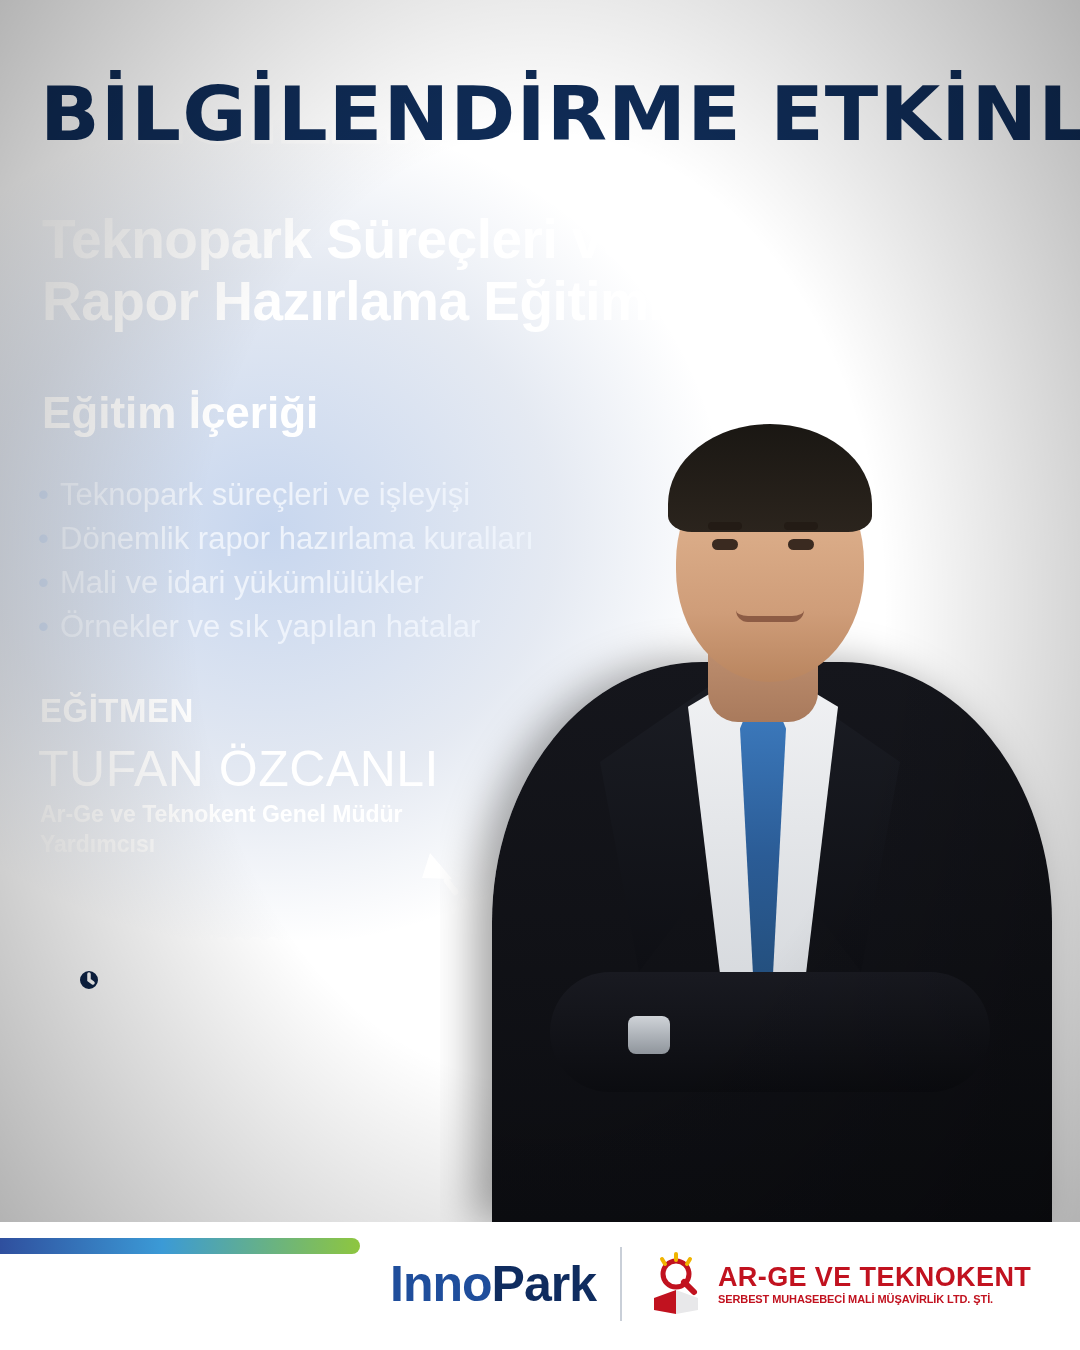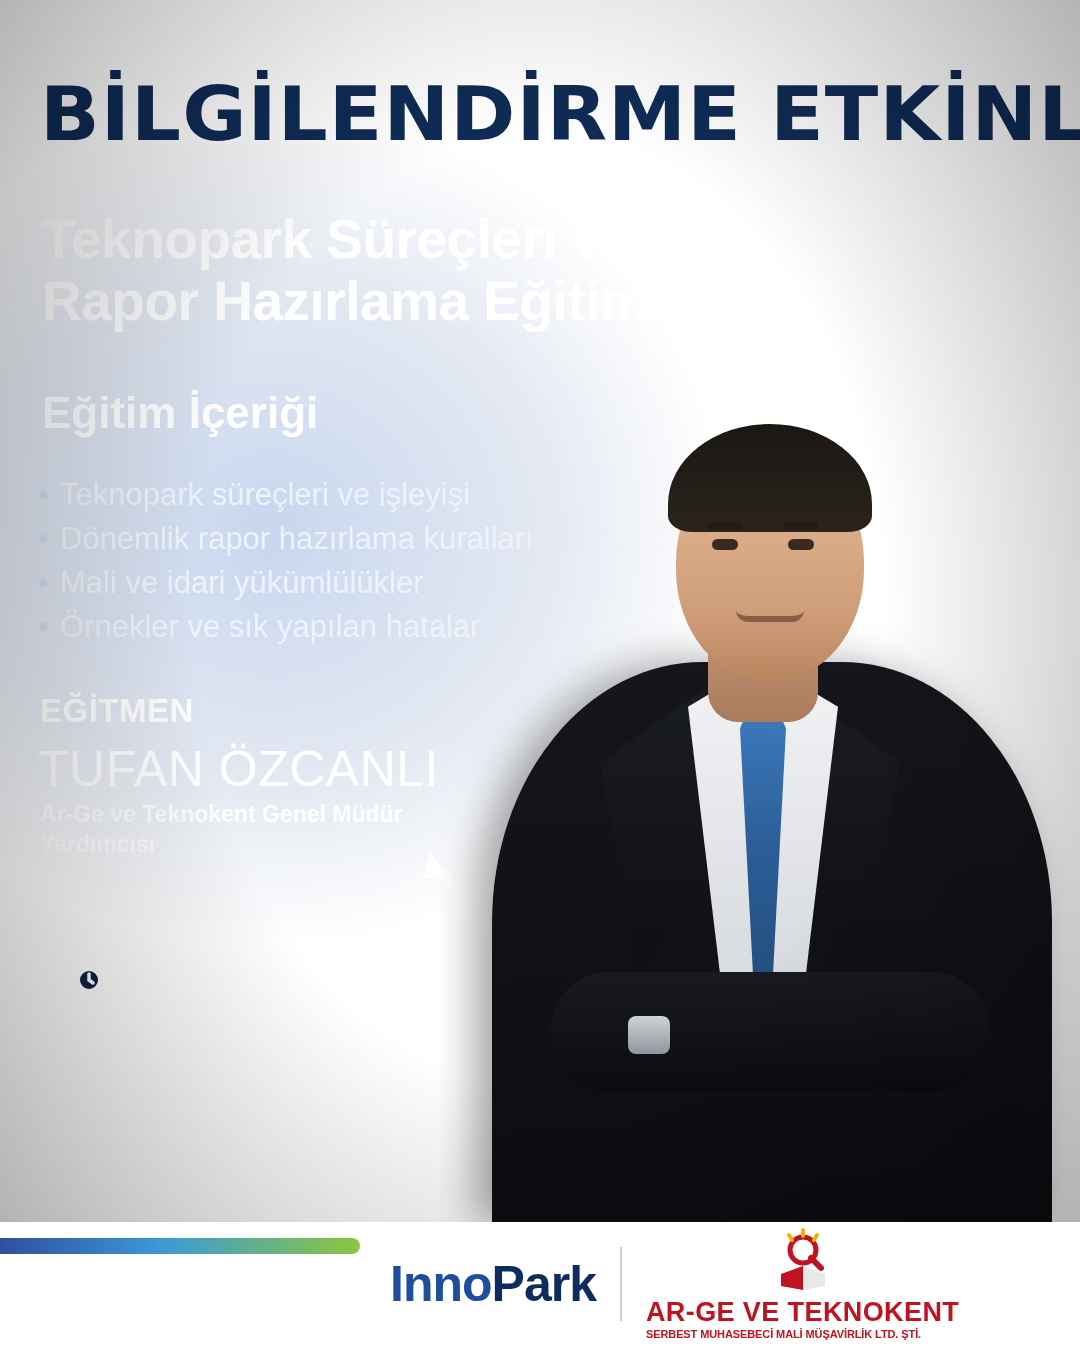--- a/index.html
+++ b/index.html
@@ -351,22 +351,21 @@
     letter-spacing: -0.2px;
   }
   .divider {
     width: 2px;
     height: 74px;
     background: #c9cfd8;
   }
   .arge {
     display: flex;
     align-items: center;
-    gap: 6px;
-    flex-direction: column;
+    gap: 12px;
   }
   .arge-mark {
     width: 60px;
     height: 64px;
     position: relative;
   }
   .arge-text {
     display: flex;
     flex-direction: column;
     line-height: 1.05;

